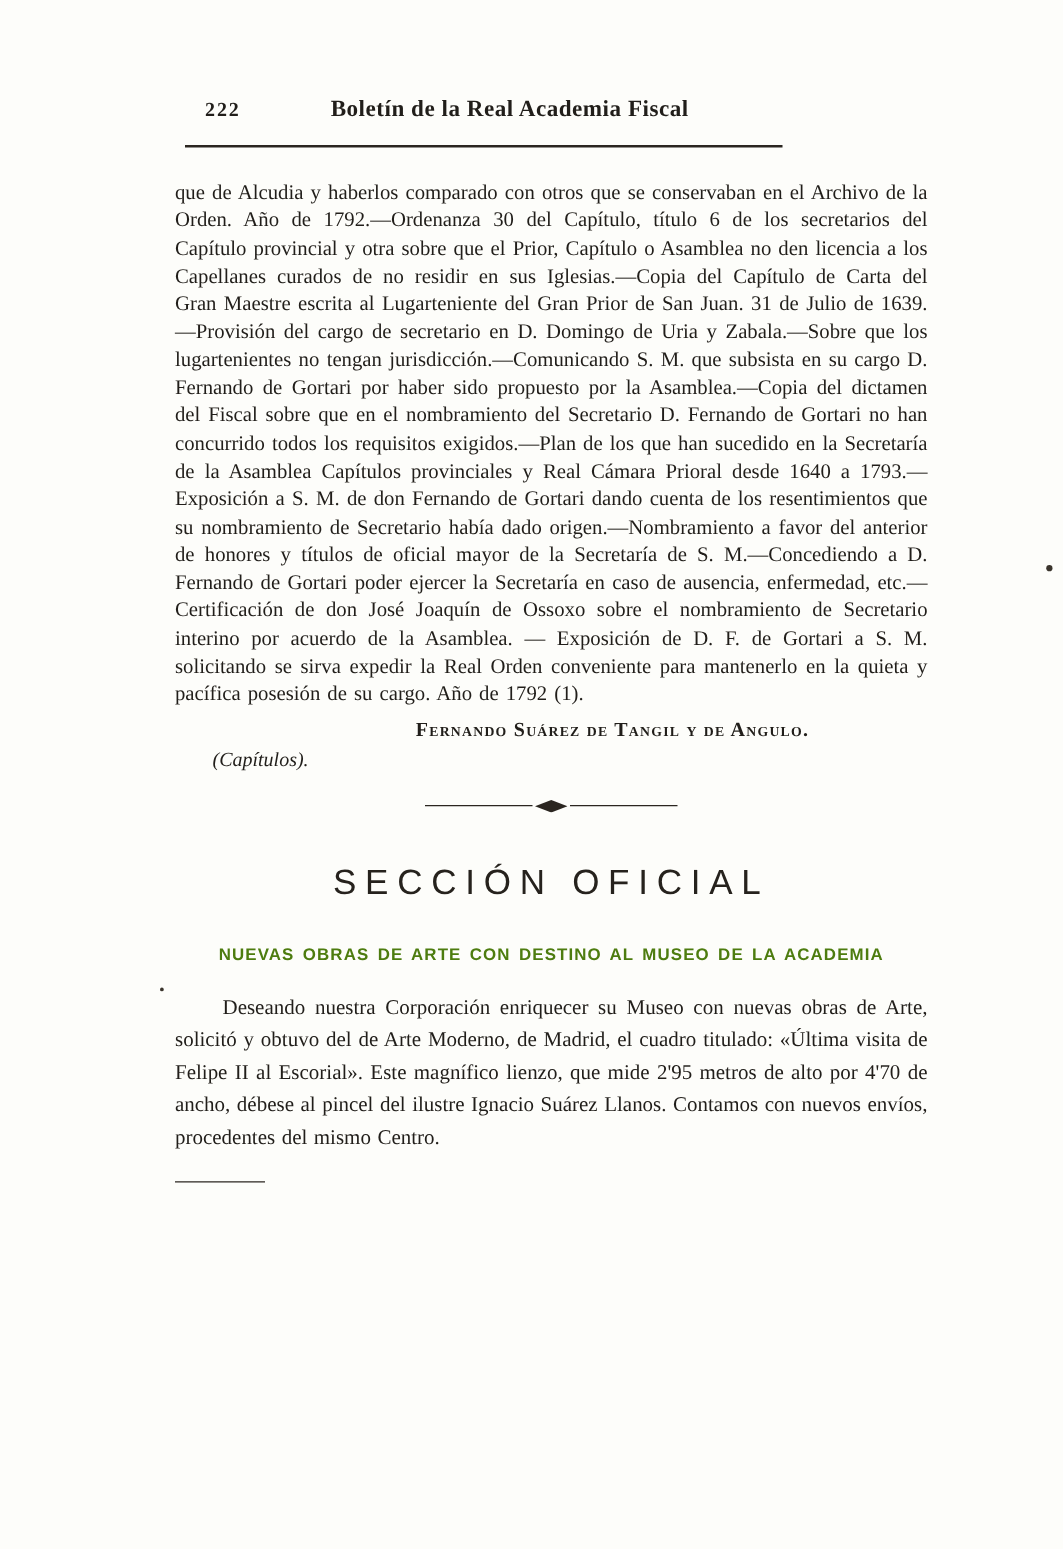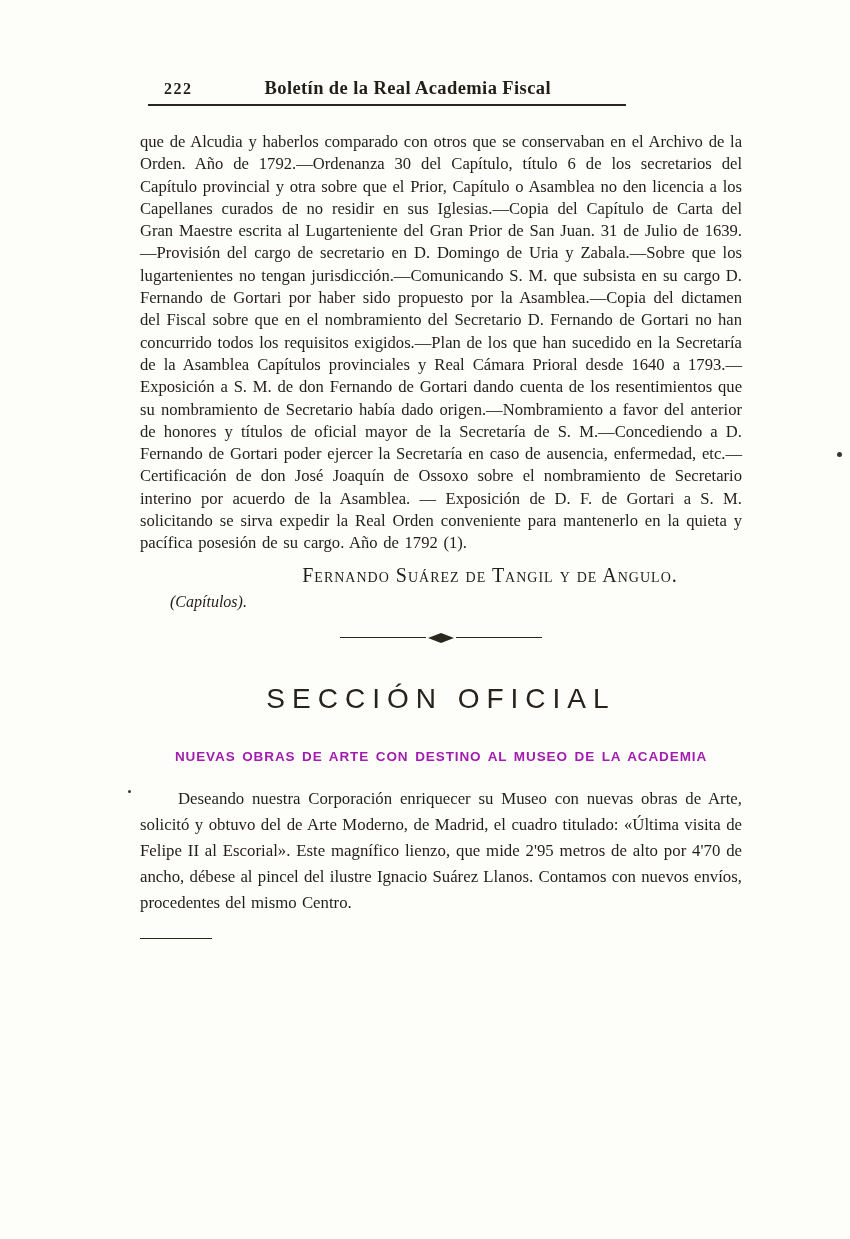--- a/index.html
+++ b/index.html
@@ -17,21 +17,21 @@
     top: 78px;
     width: 602px;
   }
   
   .running-header {
     display: flex;
     align-items: baseline;
     width: 478px;
     margin-left: 8px;
     border-bottom: 2px solid #2b2620;
-    padding-bottom: 5px;
+    padding-bottom: 17px;
   }
   .page-number {
     font-size: 16px;
     font-weight: bold;
     letter-spacing: 1.5px;
     margin-left: 16px;
   }
   .header-title {
     font-size: 18.5px;
     font-weight: bold;
@@ -44,23 +44,24 @@
     margin-top: 25px;
     font-size: 16.6px;
     line-height: 22.3px;
     text-align: justify;
     word-spacing: 1.5px;
   }
   .signature-line {
     margin-top: 9px;
     text-align: center;
     padding-left: 98px;
-    font-size: 20px;
+    font-size: 16px;
     font-variant: small-caps;
     letter-spacing: 1px;
+    font-weight: bold;
   }
   .continuation-note {
     margin-top: 6px;
     margin-left: 30px;
     font-style: italic;
     font-size: 16px;
   }
   
   .section-divider {
     margin: 22px auto 0 auto;
@@ -86,21 +87,21 @@
     color: #26221d;
   }
   .section-subtitle {
     margin-top: 34px;
     text-align: center;
     font-family: "Liberation Sans", sans-serif;
     font-weight: bold;
     font-size: 13.5px;
     letter-spacing: 0.9px;
     word-spacing: 2px;
-    color: #a21caf;
+    color: #4d7c0f;
     white-space: nowrap;
   }
   .section-body {
     margin-top: 22px;
     font-size: 16.8px;
     line-height: 26px;
     text-align: justify;
     text-indent: 38px;
     word-spacing: 1px;
   }

